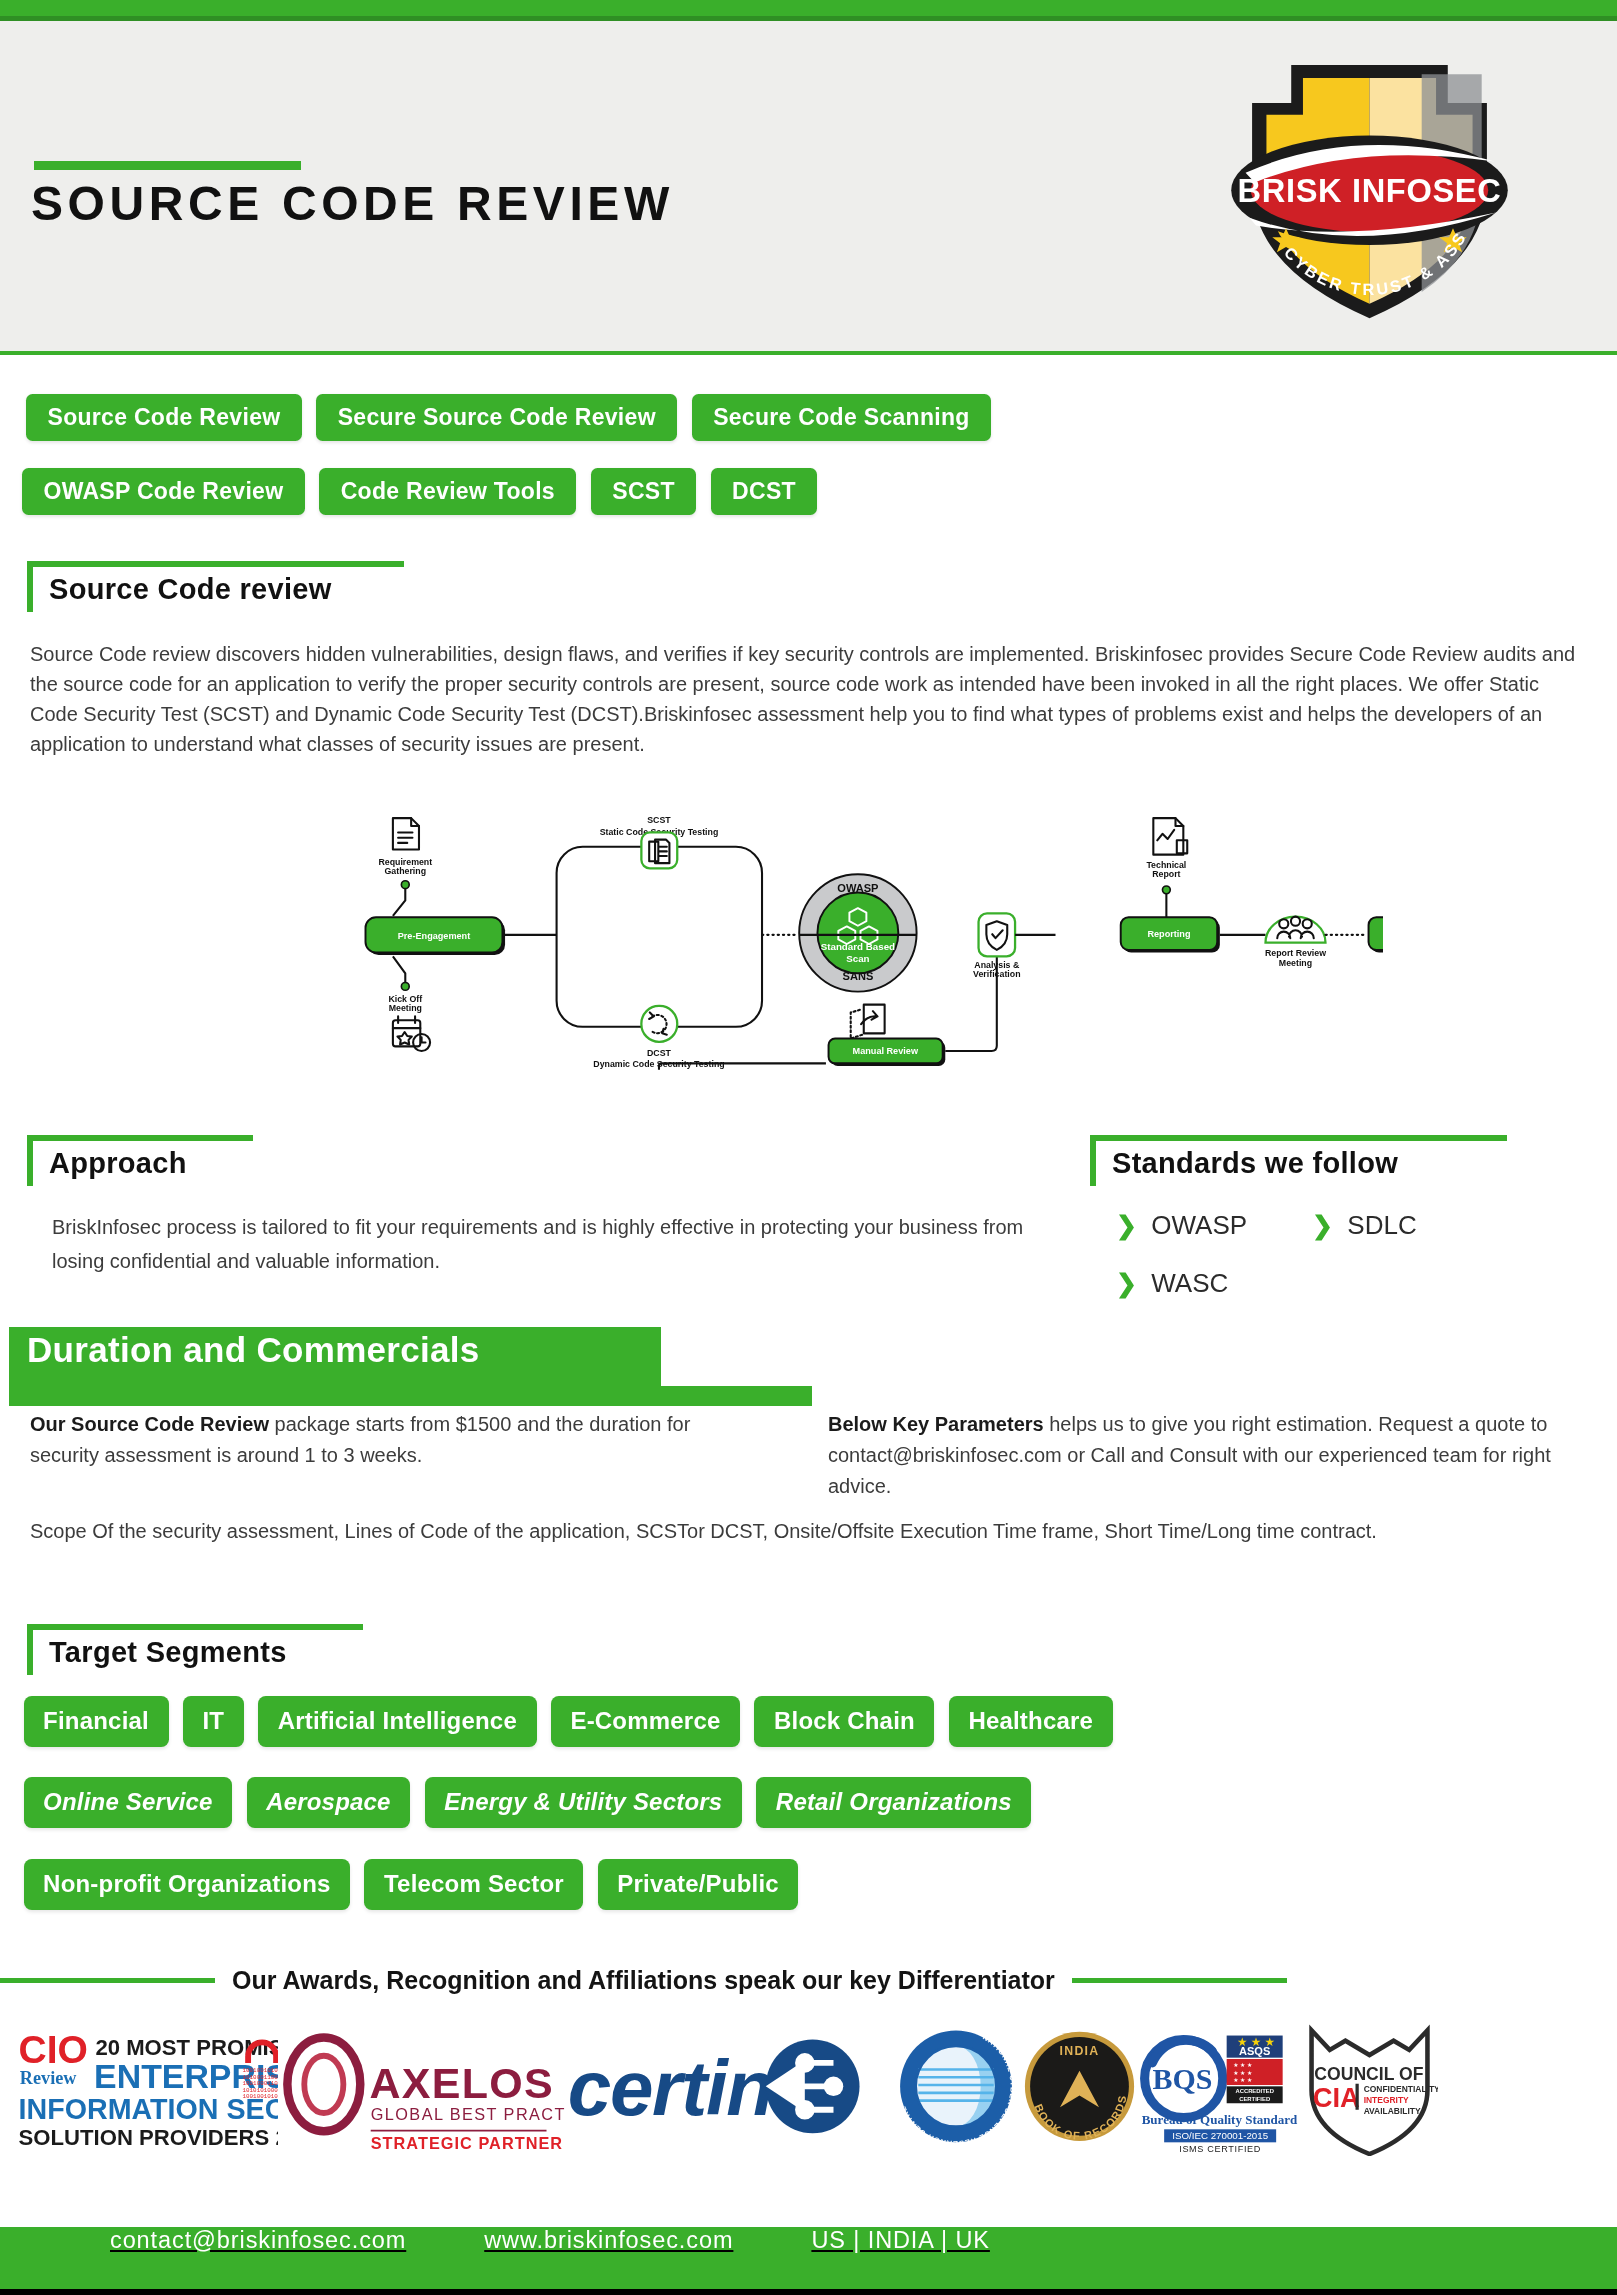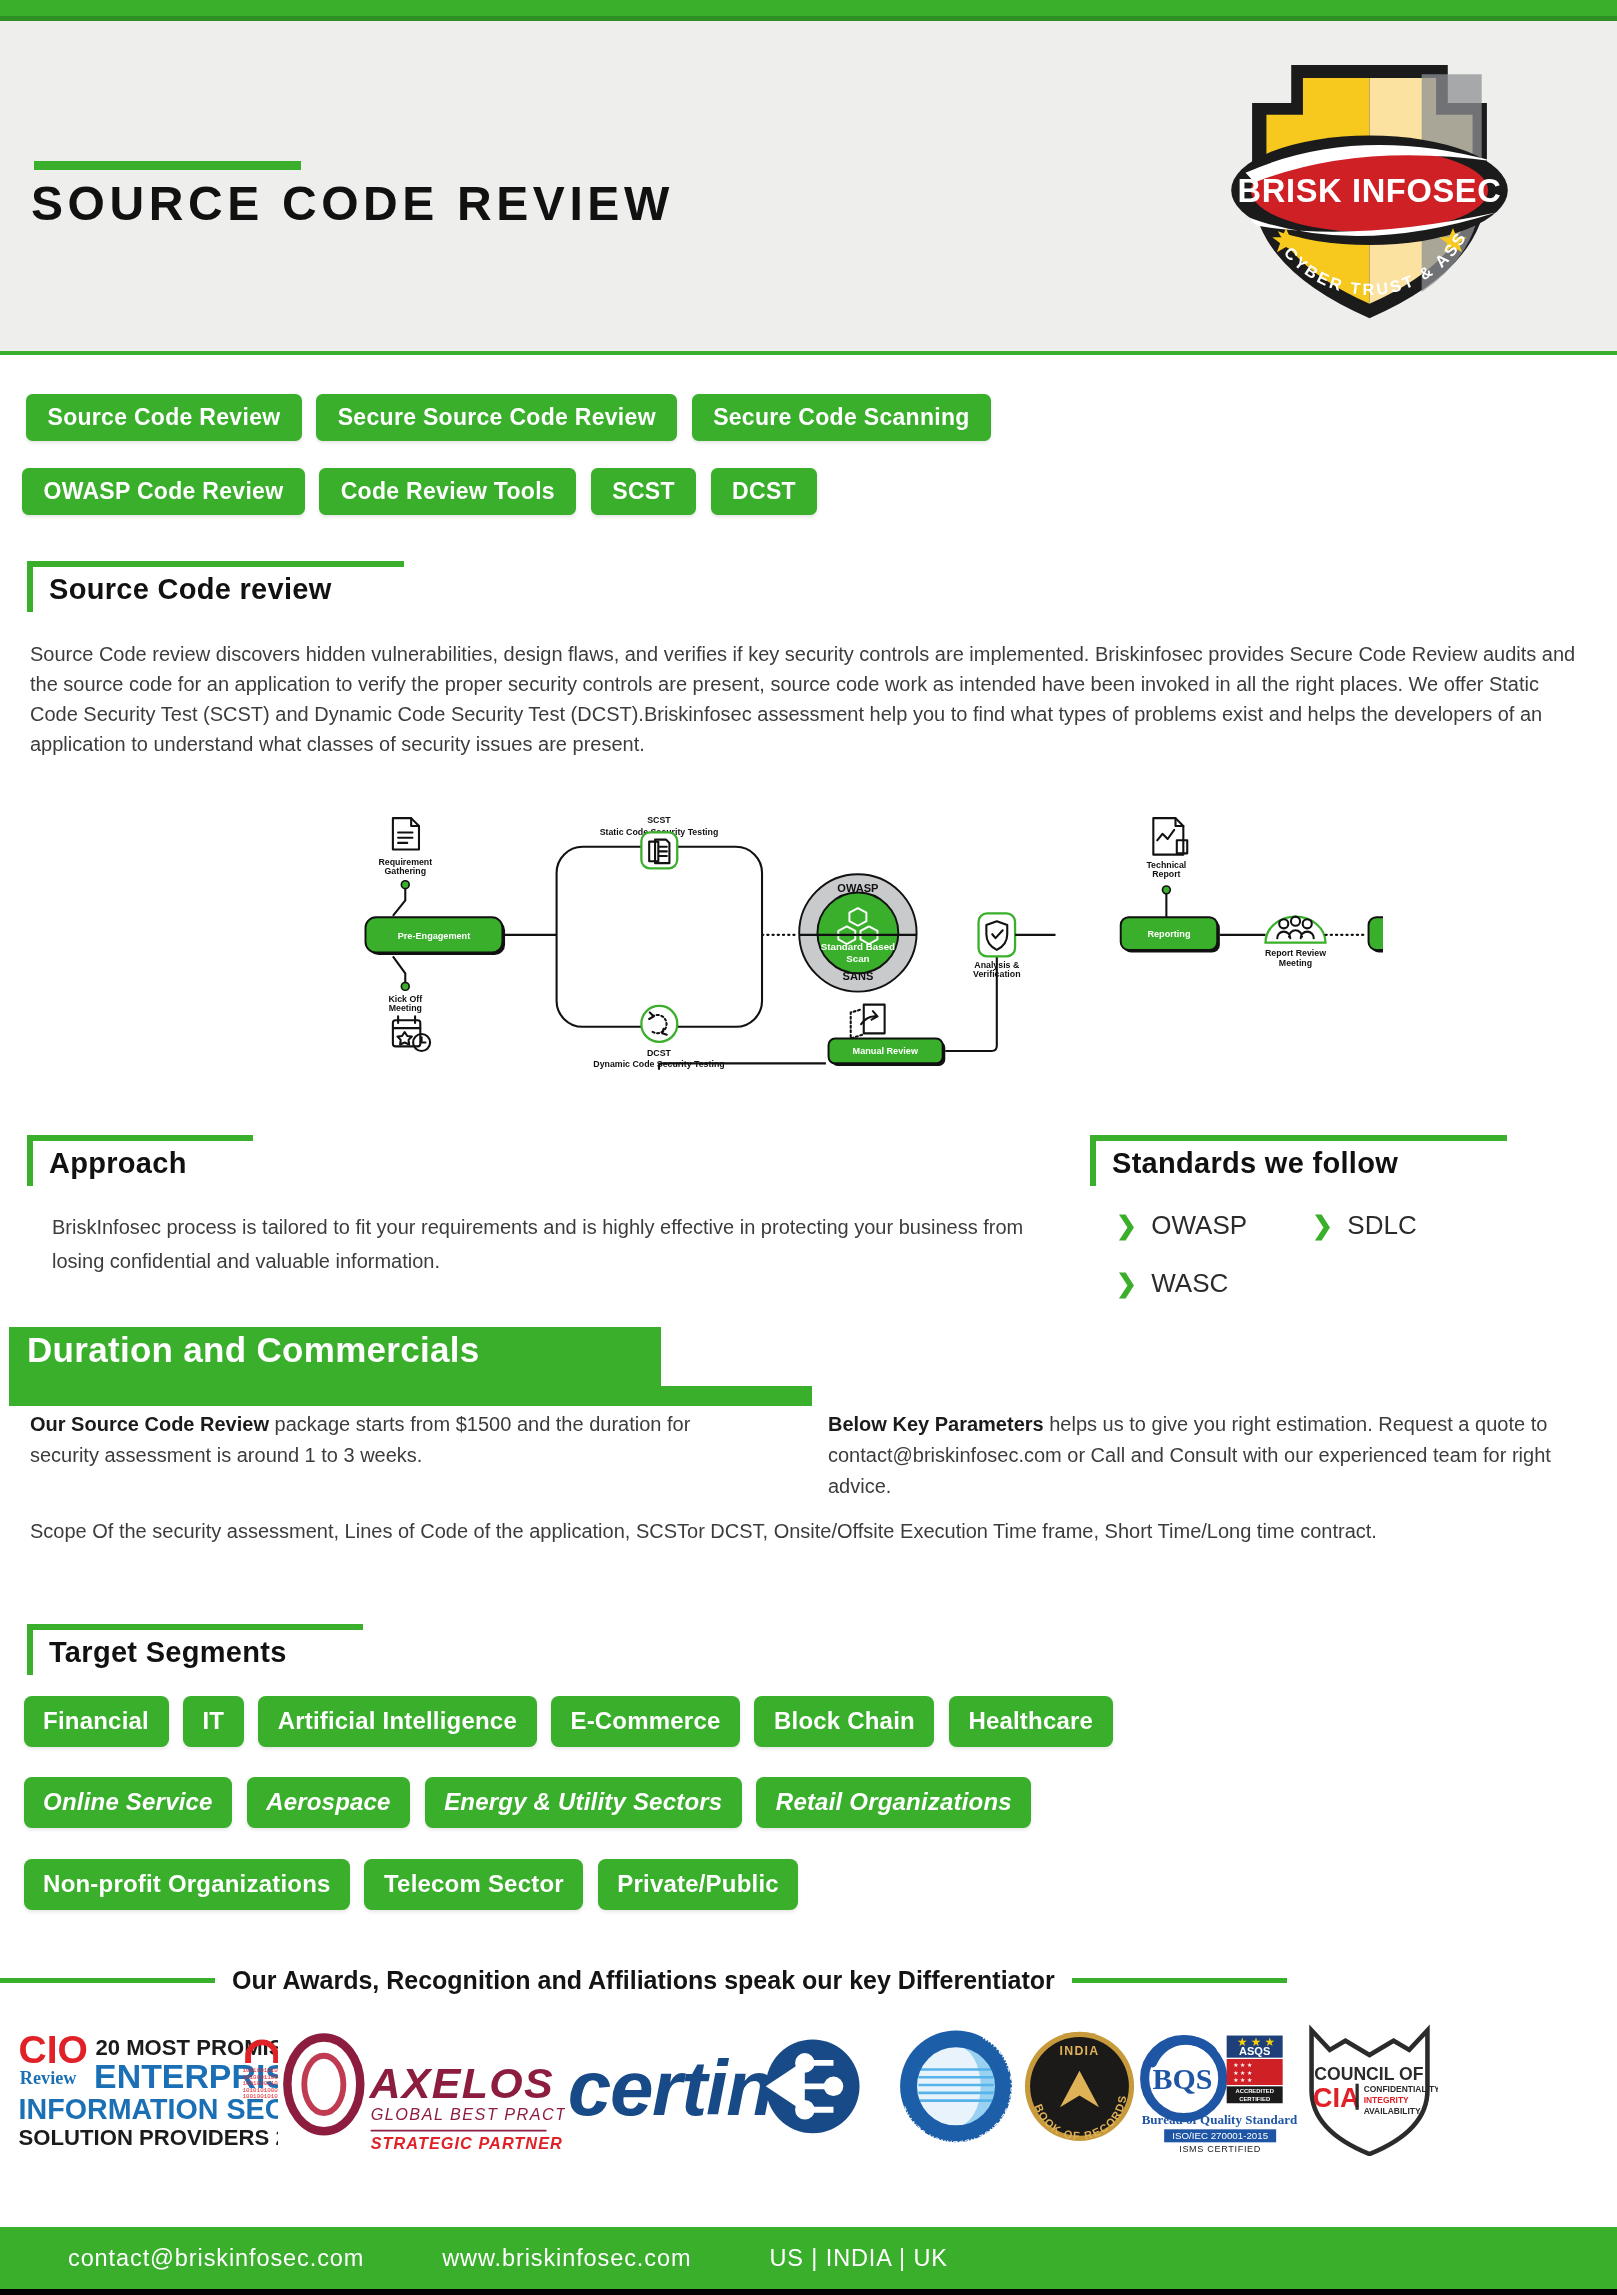--- a/index.html
+++ b/index.html
@@ -98,21 +98,21 @@
 
   
   .awards-head { position:absolute; left:0; top:1963px; width:1618px; height:35px; display:flex; align-items:center; gap:17px;}
   .awards-head .hline { height:5.9px; background:#3aaf2b; }
   .awards-head .htext { font-size:25px; font-weight:700; color:#141414; white-space:nowrap; }
 
   .awards-strip { position:absolute; left:0; top:2012px; width:1618px; height:150px; display:flex; align-items:center; padding:0 17px; }
 
   
   .footer-band { position:absolute; left:0; top:2227px; width:1618px; height:62px; background:#3aaf2b; }
-  .footer-inner { position:absolute; left:0; top:2227px; width:1618px; height:62px; display:flex; align-items:center; gap:78px; padding-left:68px; }
+  .footer-inner { position:absolute; left:0; top:2227px; width:1618px; height:62px; display:flex; align-items:flex-start; gap:78px; padding-left:110px;text-decoration:underline; }
   .footer-inner span { color:#ffffff; font-size:23.5px; letter-spacing:0.9px; white-space:nowrap; }
   .footer-bottom { position:absolute; left:0; top:2289px; width:1618px; height:6.5px; background:#000000; }
 </style>
 </head>
 <body>
 
 <div class="topbar"></div>
 <div class="topbar-shadow"></div>
 
 <div class="header">
@@ -414,21 +414,21 @@
       <g font-family="Liberation Mono, monospace" font-size="9" fill="#e02128">
         <text x="346" y="86">1001001010001101</text>
           <text x="346" y="96">1010001100010101</text>
         <text x="346" y="106">1001000110010110</text>
           <text x="346" y="116">1010101000100101</text>
         <text x="346" y="126">1001001010010110</text>
       </g>
     </svg>
   </div>
 
-  <div style="width:287px;font-style:italic;">
+  <div style="width:287px;">
     <svg width="287" height="140" viewBox="0 0 440 215">
       <ellipse cx="70" cy="105" rx="56" ry="72" fill="none" stroke="#8c1d3f" stroke-width="13"></ellipse>
       <ellipse cx="70" cy="105" rx="30" ry="44" fill="none" stroke="#c03a52" stroke-width="9"></ellipse>
       <text x="140" y="126" font-family="Liberation Sans, sans-serif" font-size="66" font-weight="700" fill="#8c1d3f" letter-spacing="2">AXELOS</text>
       <text x="142" y="160" font-family="Liberation Sans, sans-serif" font-size="25" font-weight="500" fill="#8c1d3f" letter-spacing="2.2">GLOBAL BEST PRACTICE</text>
       <path d="M142 176 h270" stroke="#8c1d3f" stroke-width="3"></path>
       <text x="142" y="205" font-family="Liberation Sans, sans-serif" font-size="25" font-weight="600" fill="#e02128" letter-spacing="1.6">STRATEGIC PARTNER</text>
     </svg>
   </div>
 

